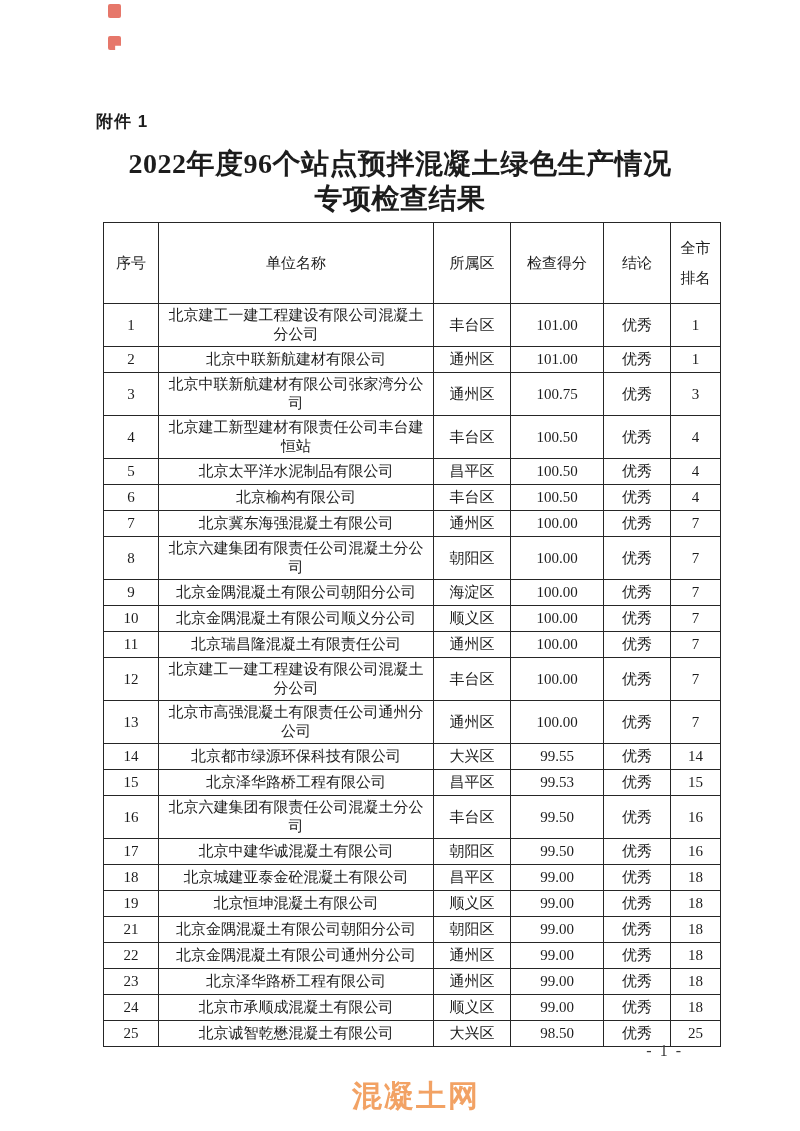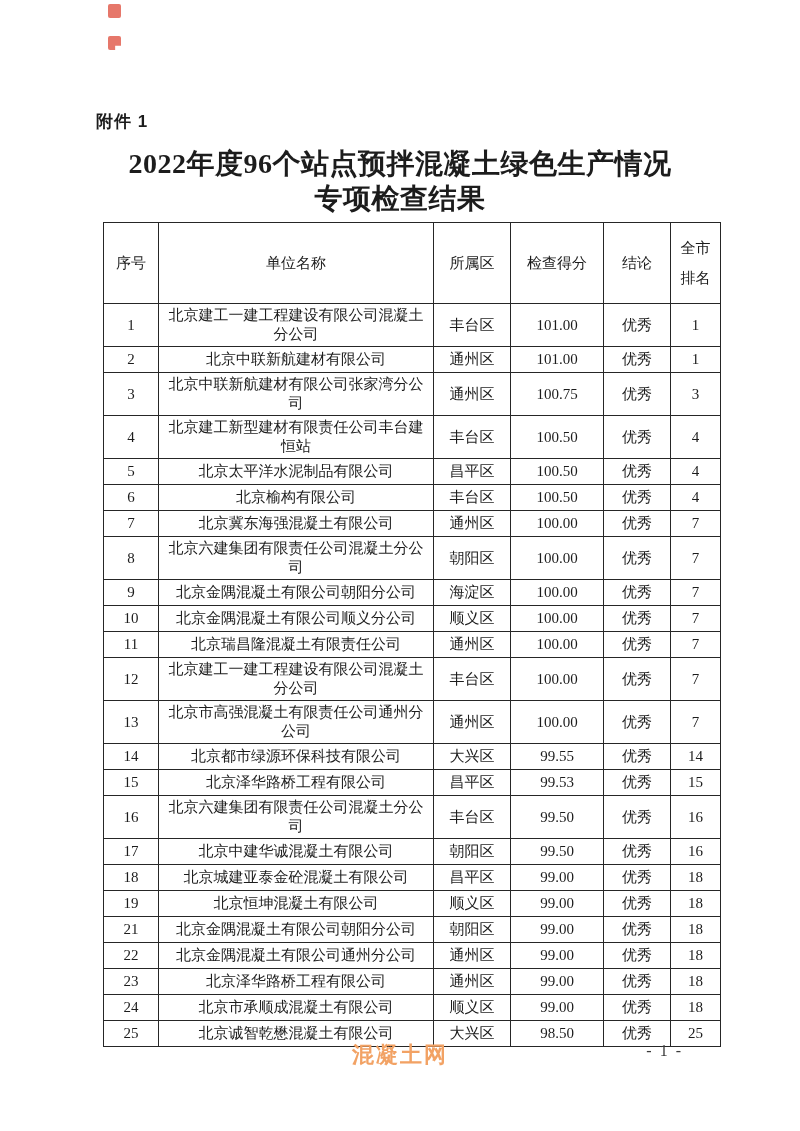--- a/index.html
+++ b/index.html
@@ -91,23 +91,23 @@
     position: absolute;
     right: 117px;
     top: 1042px;
     font-size: 16px;
     letter-spacing: 2px;
     color: #3a3a3a;
   }
   .watermark {
     position: absolute;
     left: 352px;
-    top: 1040px;
+    top: 1076px;
     font-family: "Liberation Sans", sans-serif;
-    font-size: 22px;
+    font-size: 30px;
     font-weight: bold;
     letter-spacing: 2px;
     color: #f2a264;
   }
 </style>
 </head>
 <body>
 
 <div class="doc">
 

